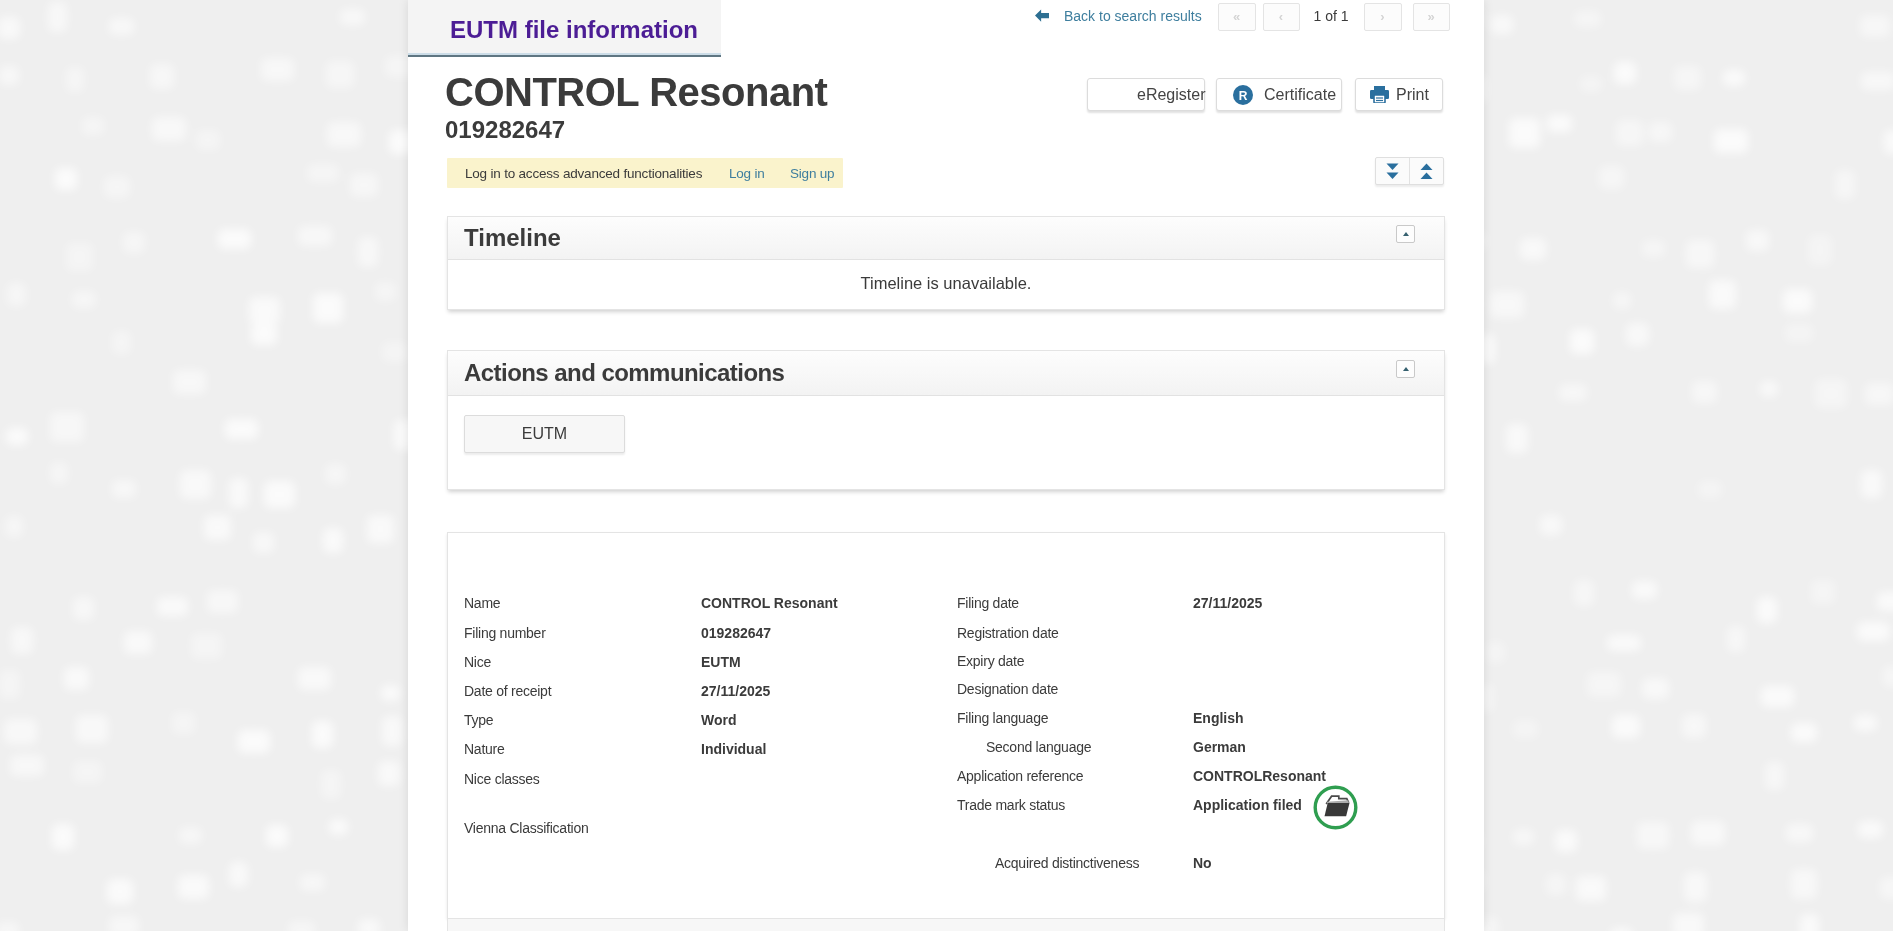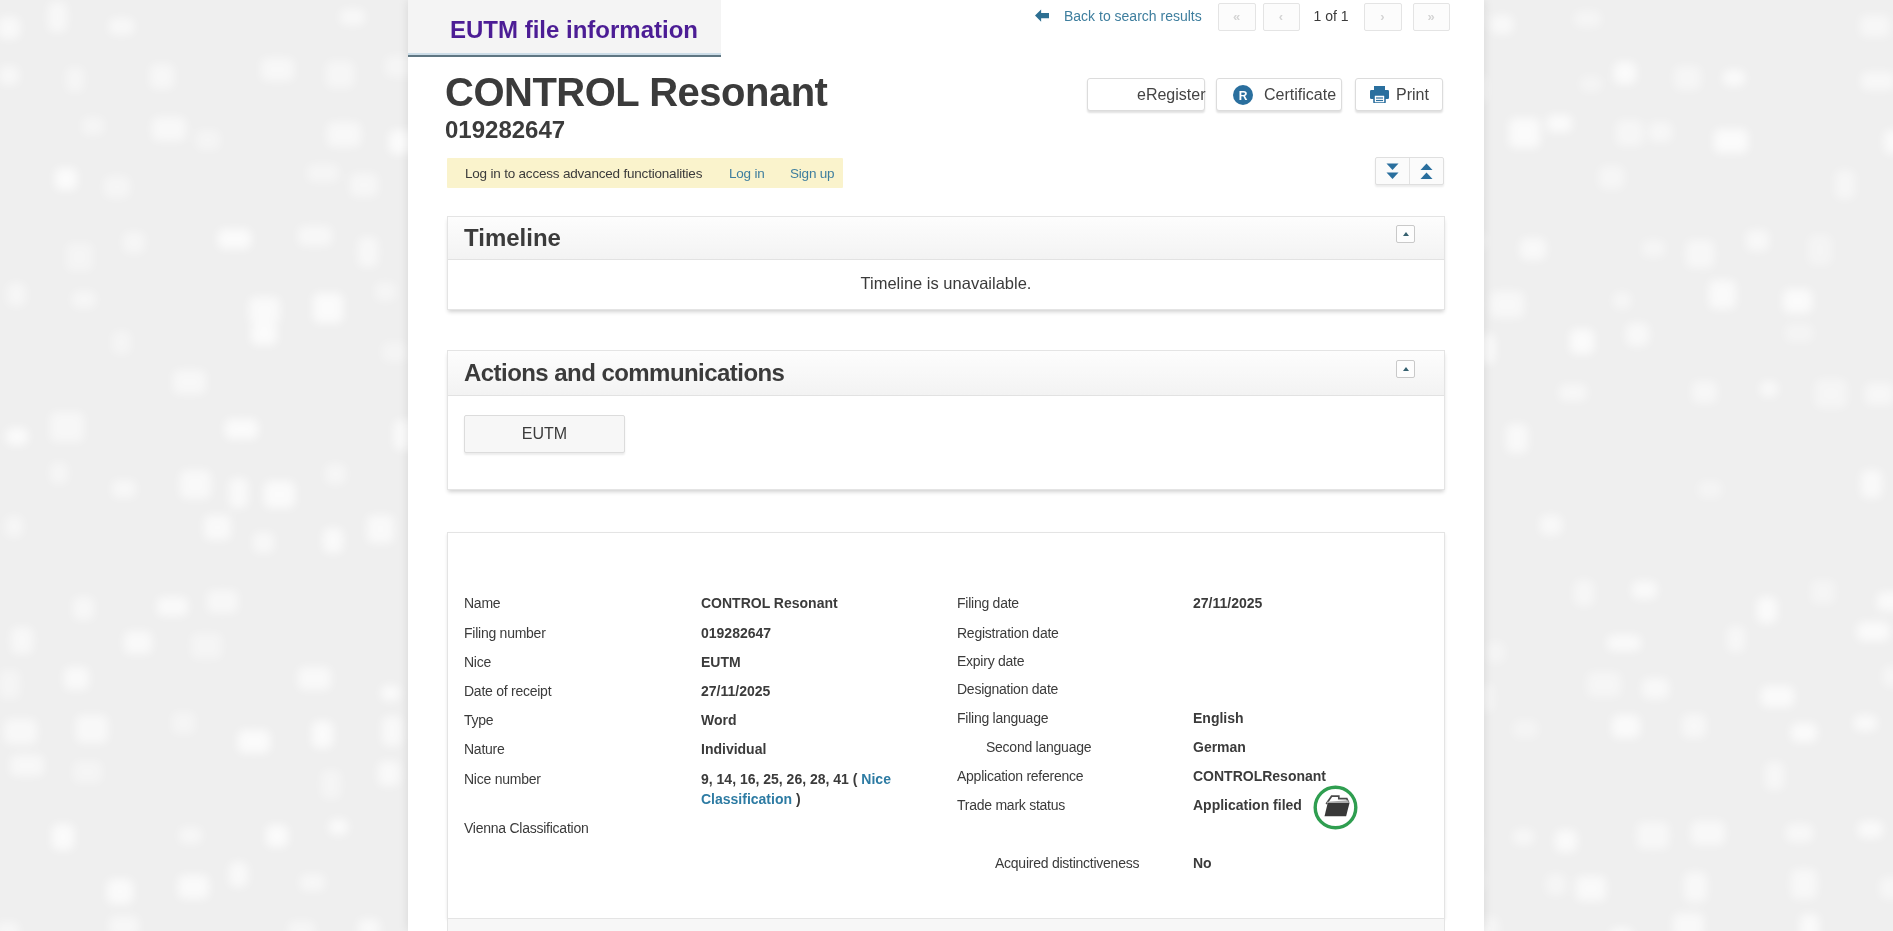--- a/index.html
+++ b/index.html
@@ -519,22 +519,21 @@
     <div class="row lbl" style="left:16px;top:177px;">Type</div>
     <div class="row val" style="left:253px;top:177px;">Word</div>
     <div class="row lbl" style="left:509px;top:175px;">Filing language</div>
     <div class="row val" style="left:745px;top:175px;">English</div>
 
     <div class="row lbl" style="left:16px;top:206px;">Nature</div>
     <div class="row val" style="left:253px;top:206px;">Individual</div>
     <div class="row lbl" style="left:538px;top:204px;">Second language</div>
     <div class="row val" style="left:745px;top:204px;">German</div>
 
-    <div class="row lbl" style="left:16px;top:236px;">Nice number</div>
-    <div class="row val" style="left:253px;top:236px;width:250px;">9, 14, 16, 25, 26, 28, 41 ( <a class="tl" href="#">Nice Classification</a> )</div>
+    <div class="row lbl" style="left:16px;top:236px;">Nice classes</div>
     <div class="row lbl" style="left:509px;top:233px;">Application reference</div>
     <div class="row val" style="left:745px;top:233px;">CONTROLResonant</div>
 
     <div class="row lbl" style="left:509px;top:262px;">Trade mark status</div>
     <div class="row val" style="left:745px;top:262px;">Application filed</div>
     <svg style="position:absolute;left:865px;top:252px;" width="45" height="45" viewBox="0 0 45 45">
       <circle cx="22.5" cy="22.5" r="20.3" fill="none" stroke="#2f9e50" stroke-width="3.4"></circle>
       <path d="M13.2 19 L18.6 11.2 L25.8 11.2 L25.8 13.6 L33.8 13.6 L35.8 17.8" fill="#fff" stroke="#4a4a4a" stroke-width="1.7"></path>
       <path d="M14.2 16.8 L35.2 15.2 L36 18.4 L13.8 18.4 Z" fill="#ababab"></path>
       <path d="M14.7 17.9 L36.5 17.9 L33.1 31.3 L11.5 31.3 Z" fill="#383838"></path>

